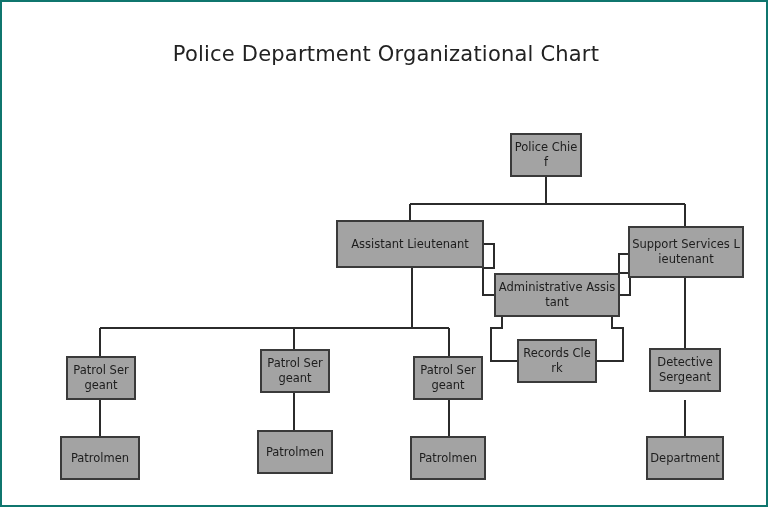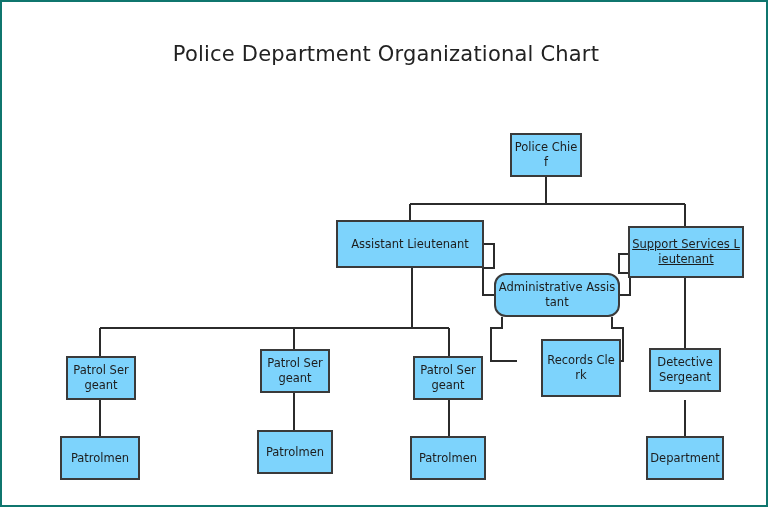--- a/index.html
+++ b/index.html
@@ -32,21 +32,21 @@
   #chart-svg {
     position: absolute;
     left: 0;
     top: 0;
     width: 768px;
     height: 507px;
   }
   .node-box {
     position: absolute;
     box-sizing: border-box;
-    background: #7dd3fc;
+    background: #a3a3a3;
     border: 2px solid #3a3a3a;
     display: flex;
     align-items: center;
     justify-content: center;
     text-align: center;
     font-size: 11.5px;
     line-height: 1.30;
     color: #1d1d1d;
     word-break: break-all;
     overflow: hidden;
@@ -90,29 +90,29 @@
   </svg>
 
   <div class="node-box" style="left:508px; top:131px; width:72px; height:44px;">
     <span class="node-label">Police Chief</span>
   </div>
 
   <div class="node-box" style="left:334px; top:218px; width:148px; height:48px;">
     <span class="node-label">Assistant Lieutenant</span>
   </div>
 
-  <div class="node-box" style="left:626px; top:224px; width:116px; height:52px;text-decoration:underline;">
+  <div class="node-box" style="left:626px; top:224px; width:116px; height:52px;">
     <span class="node-label">Support Services Lieutenant</span>
   </div>
 
-  <div class="node-box" style="left:492px; top:271px; width:126px; height:44px;border-radius:12px;">
+  <div class="node-box" style="left:492px; top:271px; width:126px; height:44px;">
     <span class="node-label">Administrative Assistant</span>
   </div>
 
-  <div class="node-box" style="left:515px; top:337px; width:80px; height:58px;margin-left:24px;">
+  <div class="node-box" style="left:515px; top:337px; width:80px; height:44px;">
     <span class="node-label">Records Clerk</span>
   </div>
 
   <div class="node-box" style="left:64px; top:354px; width:70px; height:44px;">
     <span class="node-label">Patrol Sergeant</span>
   </div>
 
   <div class="node-box" style="left:258px; top:347px; width:70px; height:44px;">
     <span class="node-label">Patrol Sergeant</span>
   </div>

